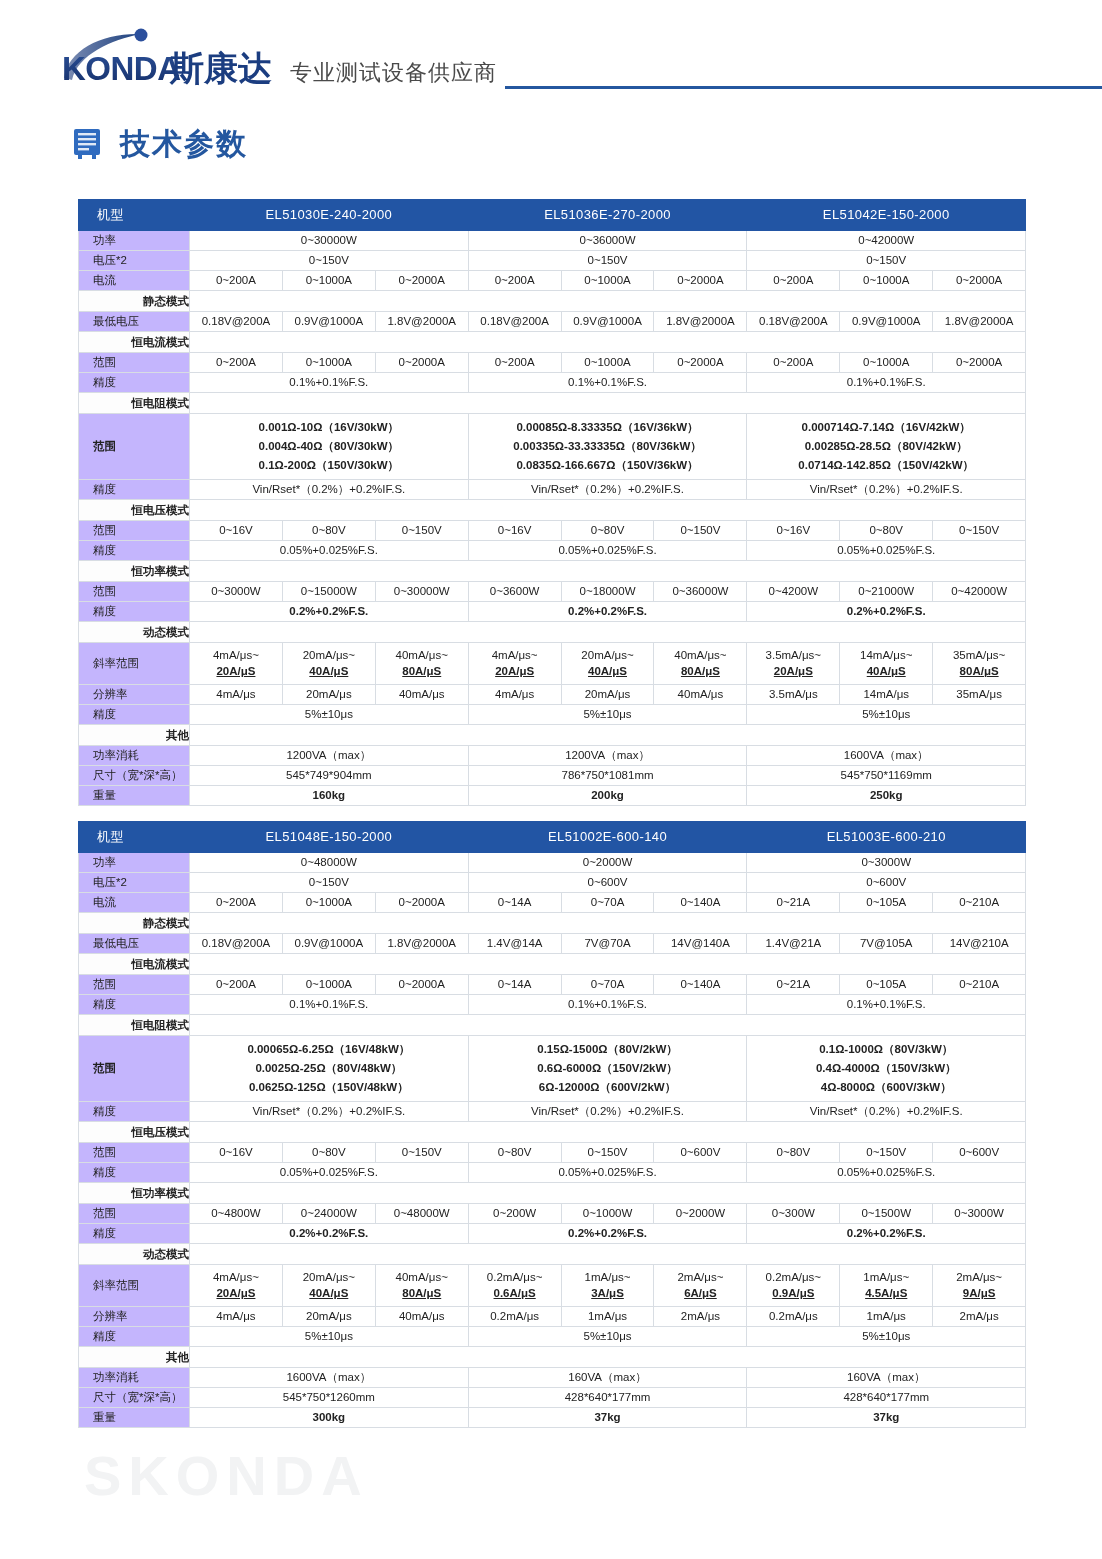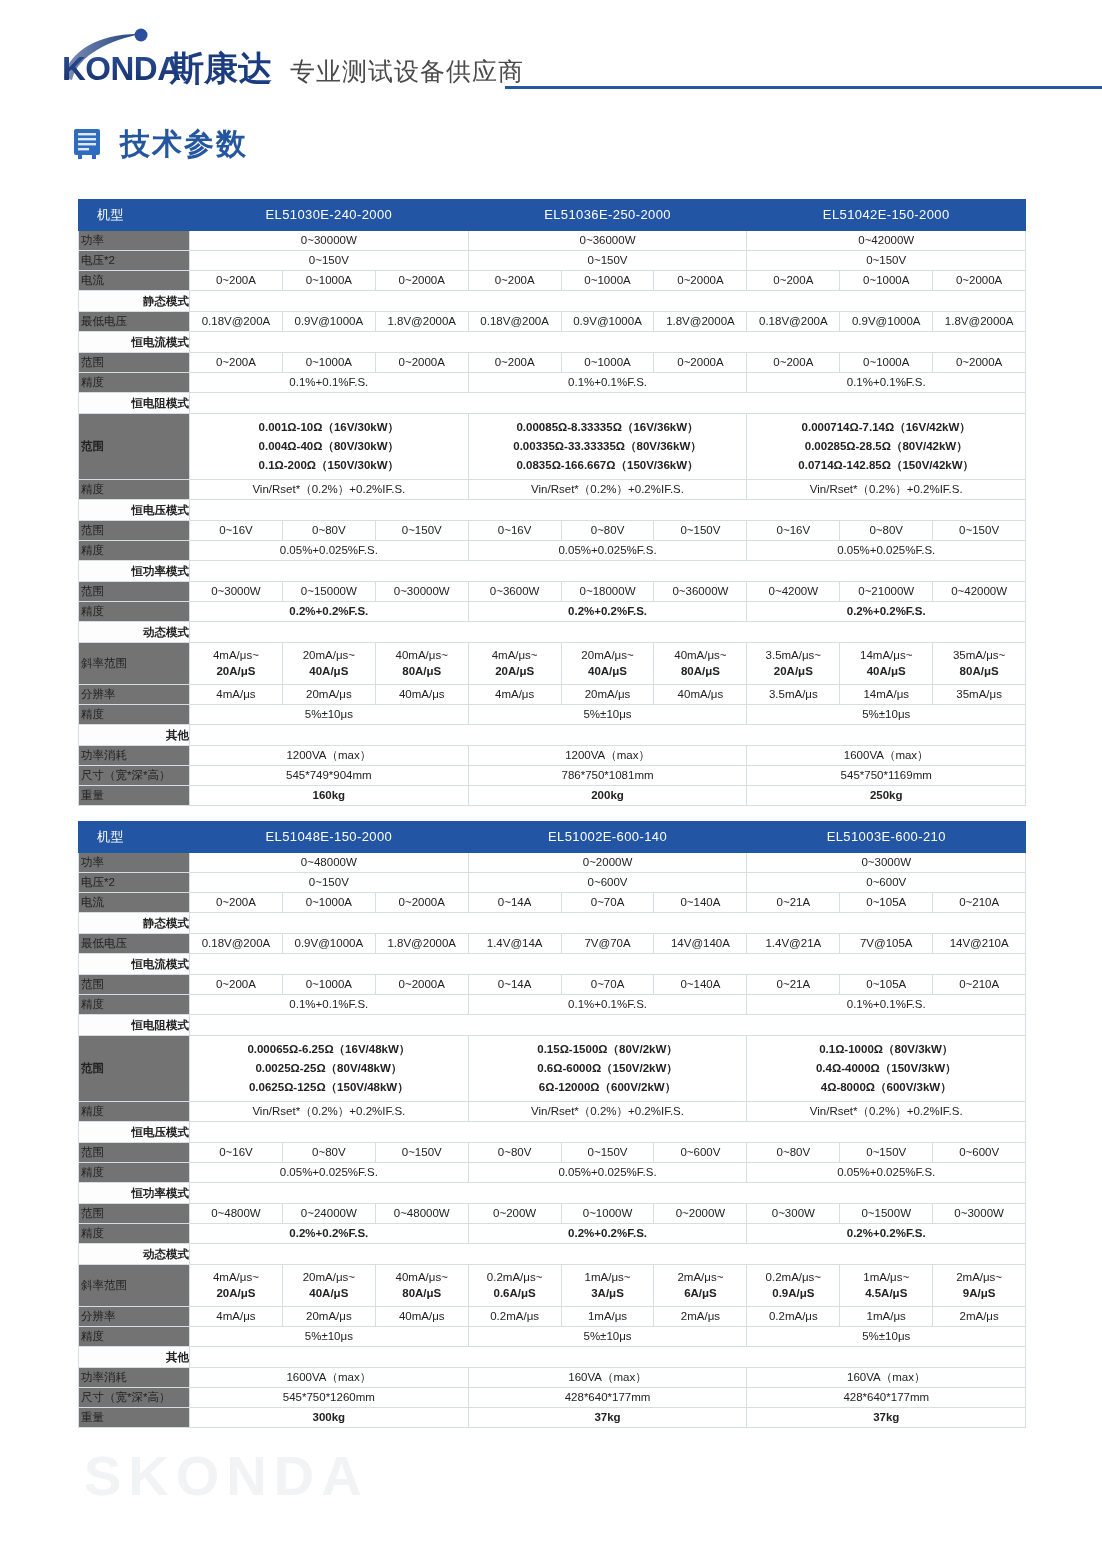--- a/index.html
+++ b/index.html
@@ -29,21 +29,21 @@
     align-items: flex-end;
     height: 62px;
   }
   .logo-mark {
     position: relative;
     width: 210px; height: 62px;
   }
   .logo-mark svg { display: block; }
   .logo-tag {
     margin-left: 18px;
-    font-size: 25px;
+    font-size: 22px;
     color: #4a4a4a;
     letter-spacing: 1px;
     line-height: 1;
     padding-bottom: 6px;
     white-space: nowrap;
   }
   .header-rule {
     position: absolute;
     left: 505px; top: 86px;
     width: 597px; height: 3px;
@@ -104,35 +104,35 @@
     height: 31px;
     border: 1px solid #2255a4;
     letter-spacing: 0.4px;
   }
   .spec-table thead th.model-label {
     text-align: left;
     padding-left: 18px;
   }
   td.rowlabel {
     text-align: left;
-    padding-left: 2px;
-    background: #737373;
+    padding-left: 14px;
+    background: #c4b5fd;
   }
   tr.section-row td {
     text-align: right;
     padding-left: 14px;
     font-weight: bold;
     background: #fdfdfd;
     height: 21px;
   }
   tr.section-row td.blank { background: #ffffff; }
   td.bold { font-weight: bold; margin-top: 48px; }
   td.tall { height: 62px; font-weight: bold; }
   td.dyn { height: 42px; line-height: 1.45; }
-  td.dyn .l2 { font-weight: bold; display: block; }
+  td.dyn .l2 { font-weight: bold; display: block; text-decoration: underline; }
   td.res { line-height: 1.65; padding: 4px 2px; }
   td.res span { display: block; white-space: nowrap; }
 
   
   .watermark {
     position: absolute;
     left: 84px; top: 1448px;
     font-size: 56px;
     font-weight: bold;
     letter-spacing: 7px;
@@ -194,21 +194,21 @@
         <col class="c-cell">
         <col class="c-cell">
       <col class="c-cell">
         <col class="c-cell">
         <col class="c-cell">
     </colgroup>
     <thead>
       <tr>
         <th class="model-label">机型</th>
         <th colspan="3">EL51030E-240-2000</th>
-        <th colspan="3">EL51036E-250-2000</th>
+        <th colspan="3">EL51036E-270-2000</th>
         <th colspan="3">EL51042E-150-2000</th>
       </tr>
     </thead>
     <tbody>
       <tr>
         <td class="rowlabel">功率</td>
         <td colspan="3">0~30000W</td>
         <td colspan="3">0~36000W</td>
         <td colspan="3">0~42000W</td>
       </tr>

